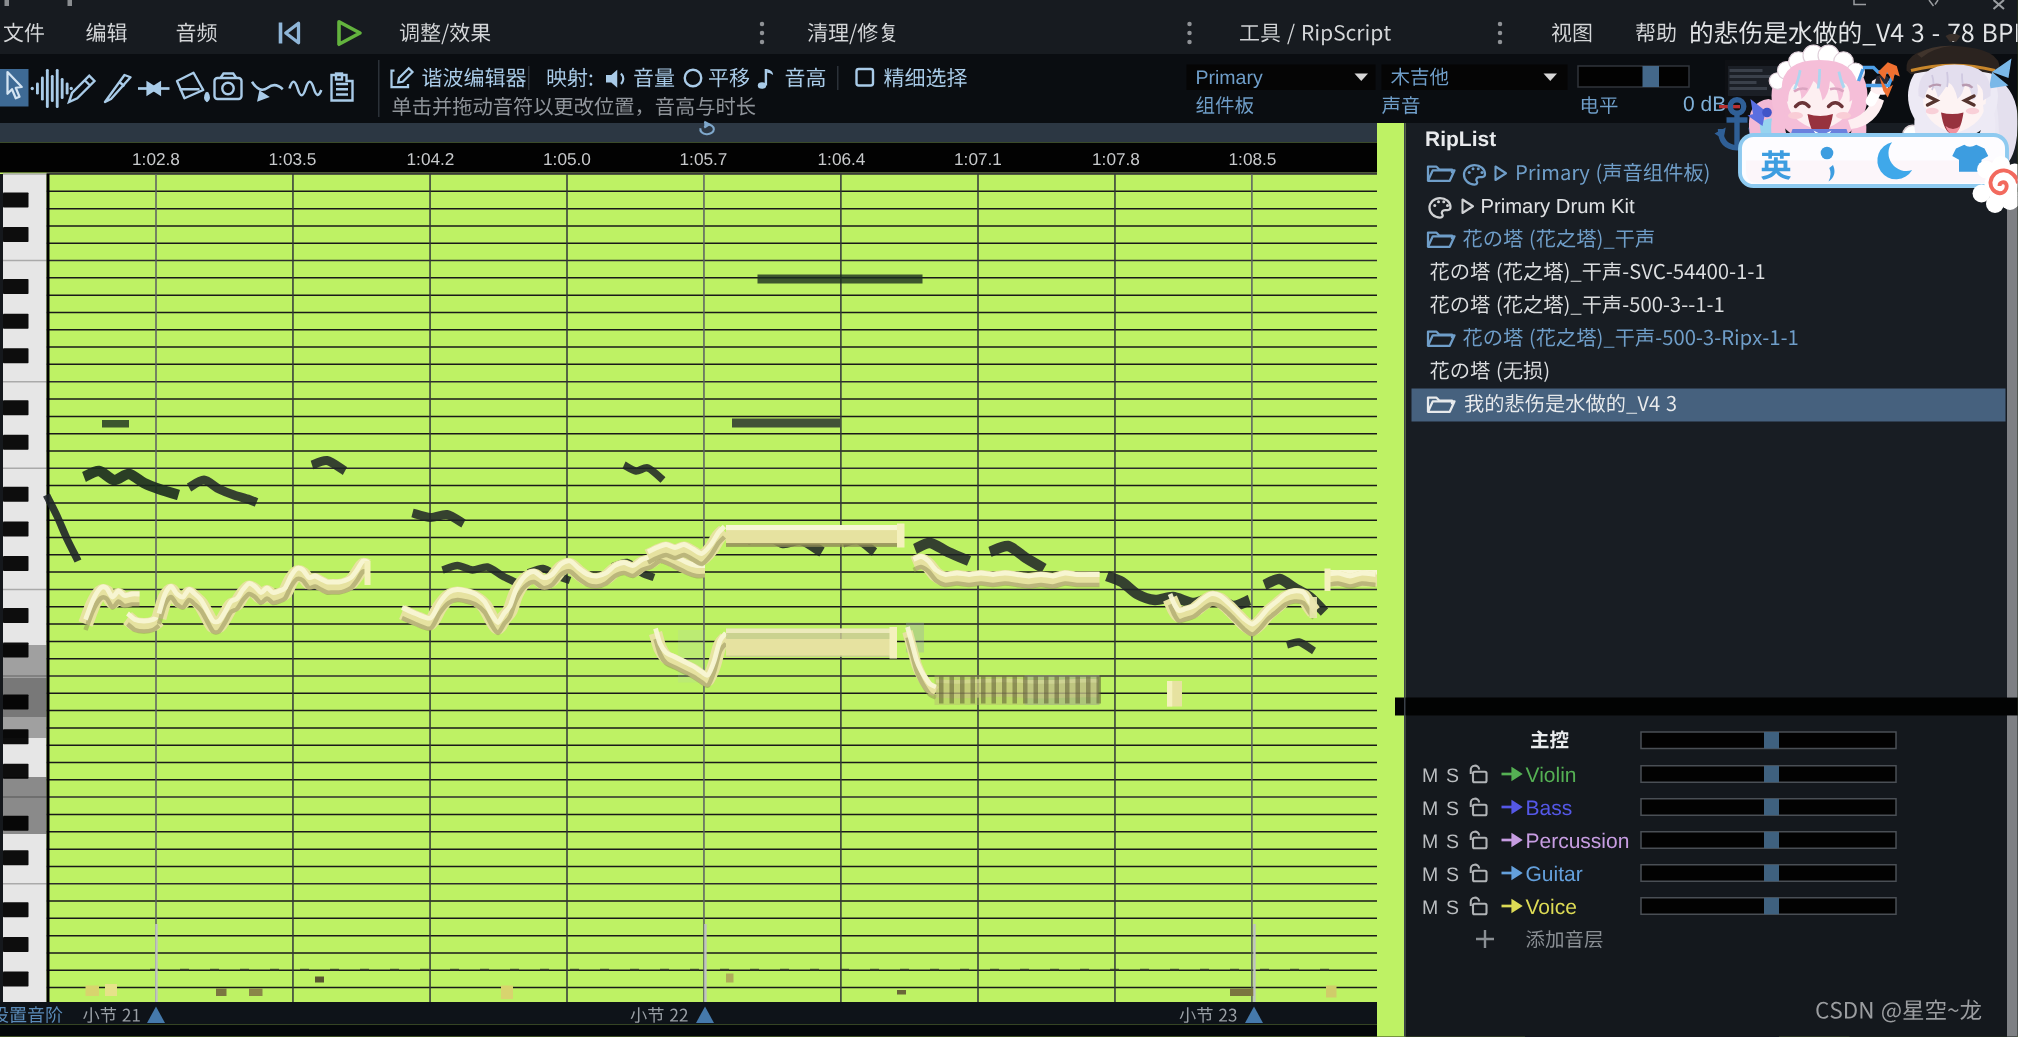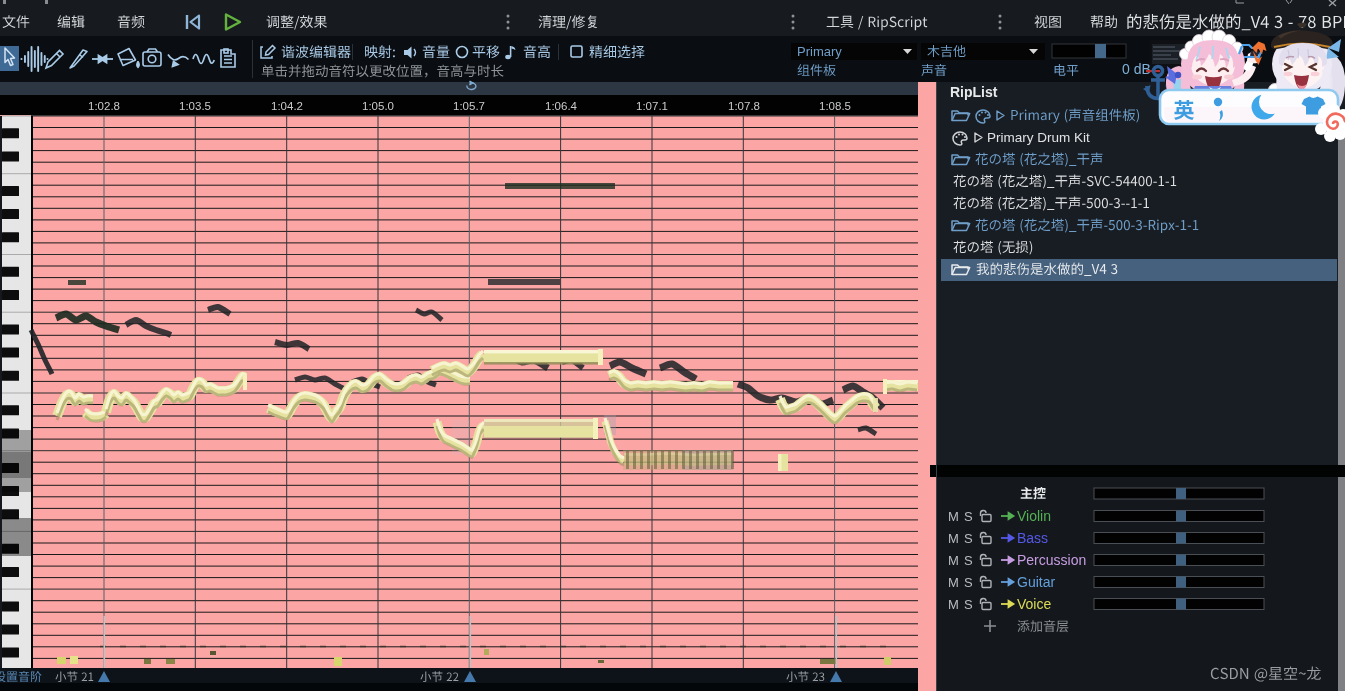--- a/index.html
+++ b/index.html
@@ -1,18 +1,18 @@
 <!DOCTYPE html>
 <html><head><meta charset="utf-8"><style>
 html,body{margin:0;padding:0;background:#000;width:1345px;height:691px;overflow:hidden;
 font-family:"Liberation Sans",sans-serif;}
 *{box-sizing:border-box}
 .abs{position:absolute}
 </style></head><body>
-<div class="abs" style="left:0;top:0;width:1233px;height:691px;background:#fca5a5">
+<div class="abs" style="left:0;top:0;width:1233px;height:691px;background:#bef264">
     <div class="abs" style="left:0;top:0;width:1345px;height:36px;background:#171b20"></div>
     <div class="abs" style="left:0;top:36px;width:1345px;height:46px;background:#0a0d11"></div>
     <div class="abs" style="left:0;top:82px;width:918px;height:13px;background:#2c3743"></div>
     <div class="abs" style="left:0;top:95px;width:918px;height:20px;background:#020202"></div>
     <div class="abs" style="left:937px;top:82px;width:408px;height:609px;background:#181d23"></div>
     <div class="abs" style="left:937px;top:477px;width:408px;height:214px;background:#14181d"></div>
     <div class="abs" style="left:930px;top:465px;width:415px;height:12px;background:#020303"></div>
     <div class="abs" style="left:936px;top:82px;width:1px;height:609px;background:#3a4149"></div>
     <div class="abs" style="left:1338px;top:128px;width:7px;height:337px;background:#7e8084"></div>
     <div class="abs" style="left:1338px;top:477px;width:7px;height:214px;background:#7e8084"></div>

